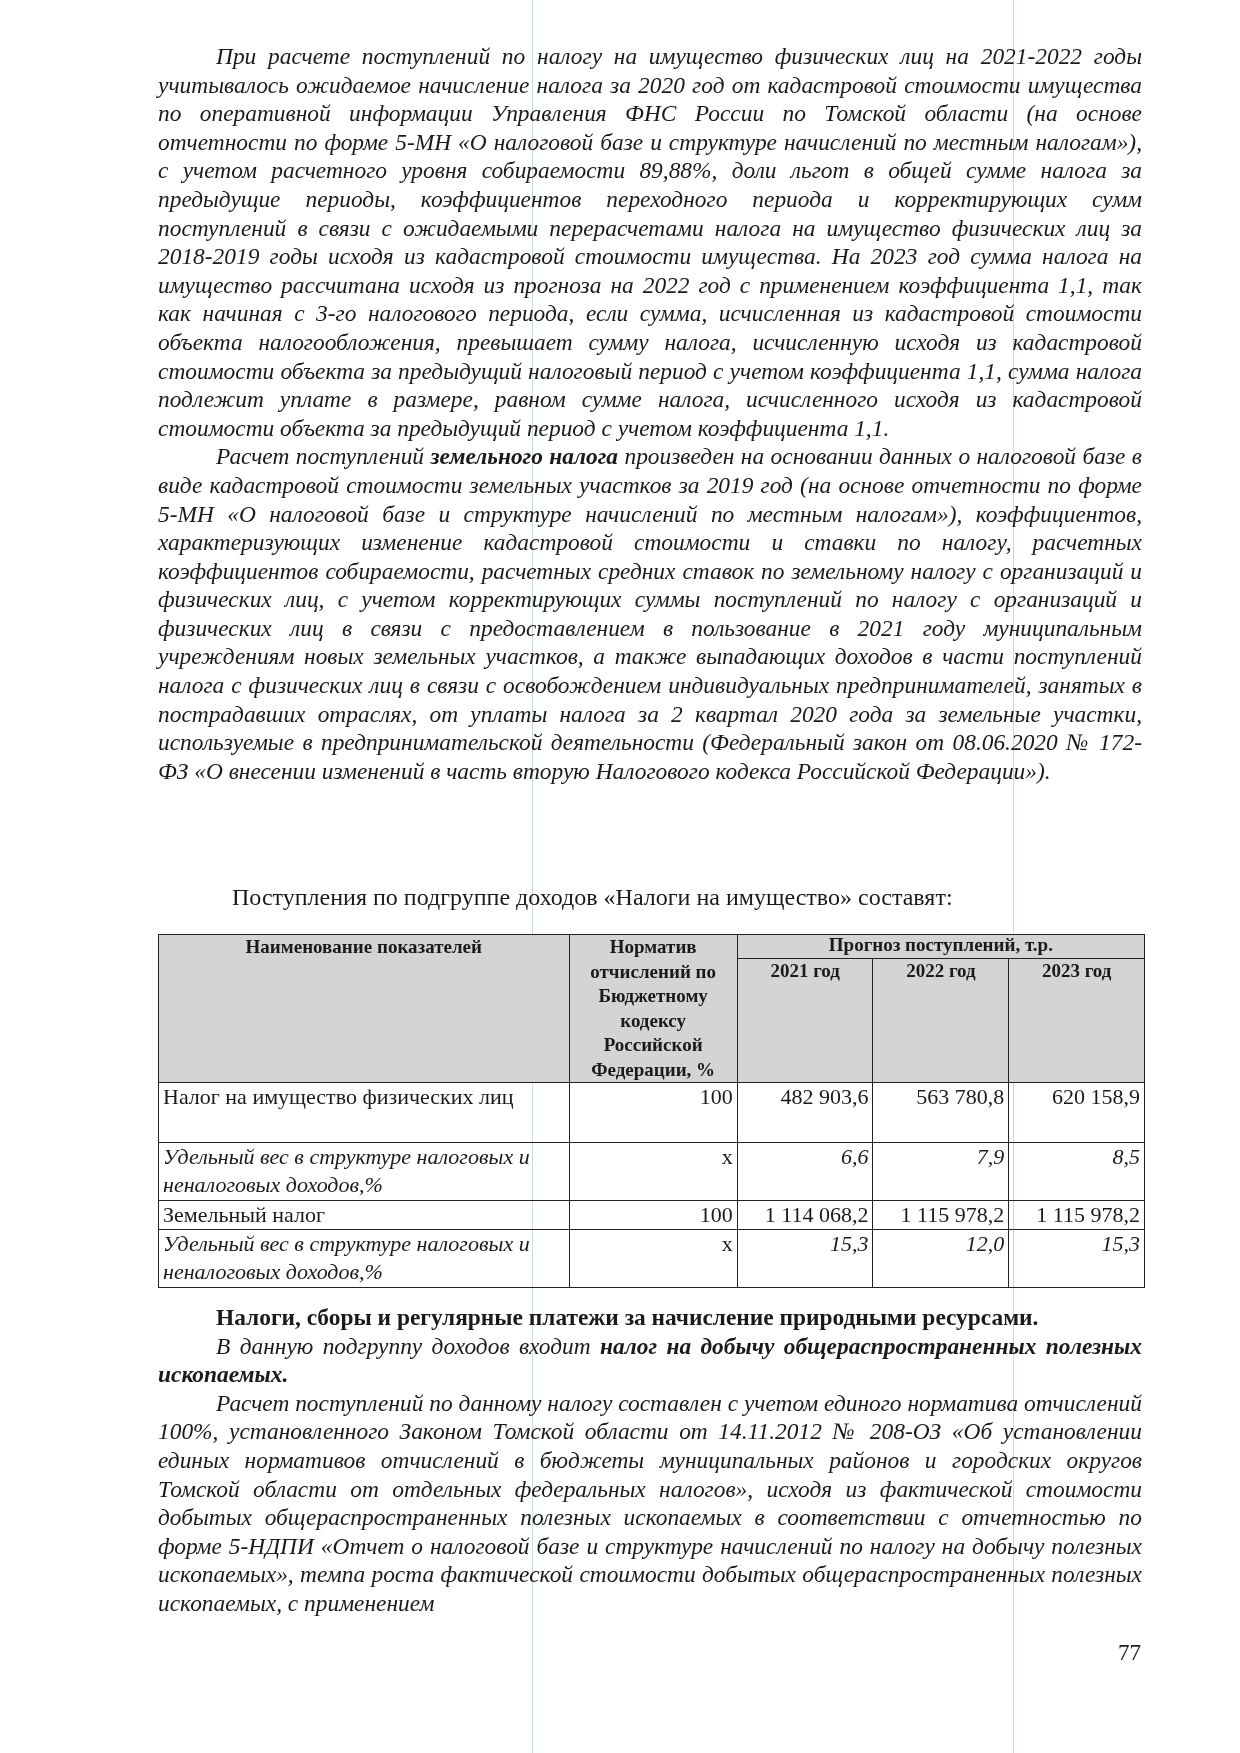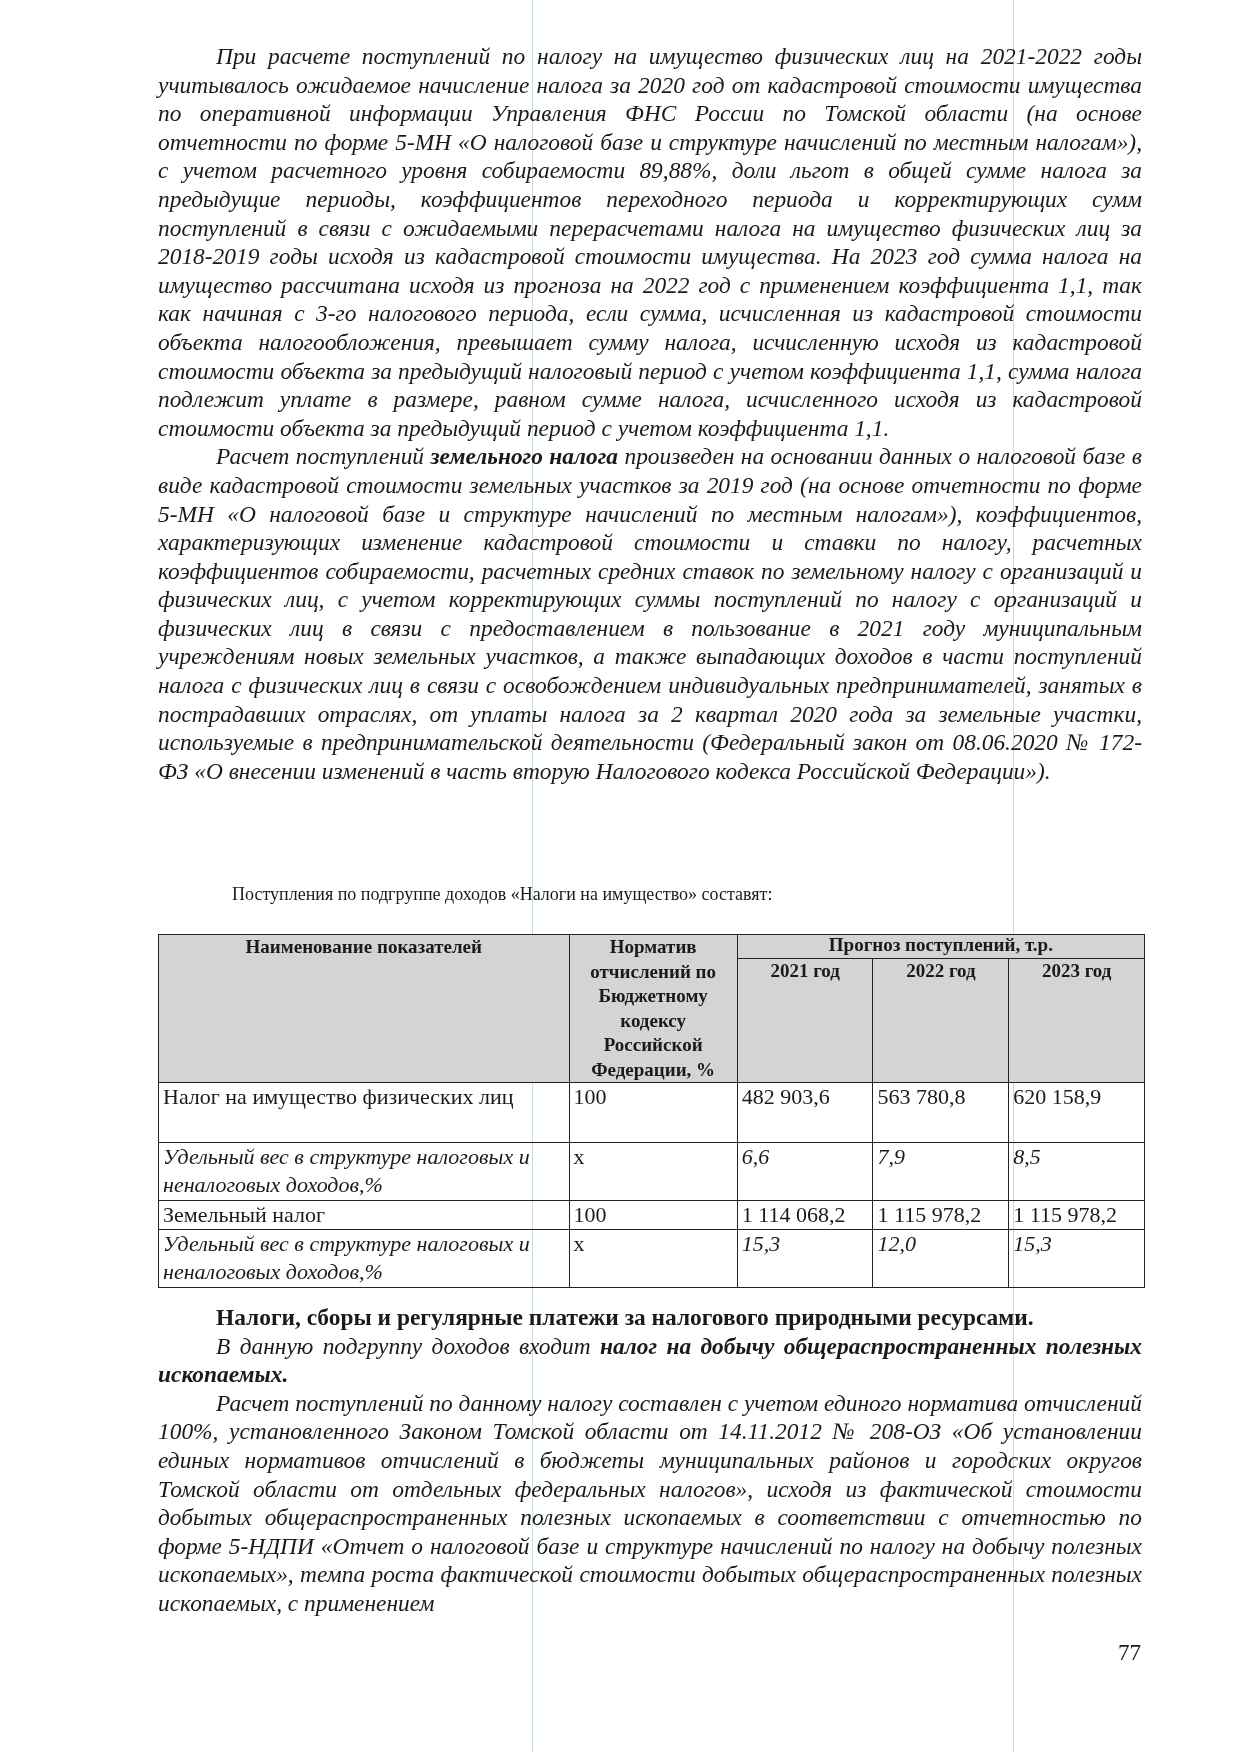--- a/index.html
+++ b/index.html
@@ -10,30 +10,30 @@
     }
     .page { position: absolute; left: 158px; top: 42px; width: 984px; }
     .para {
       font-size: 23.4px; line-height: 28.6px; text-align: justify;
       text-indent: 58px; margin: 0; font-style: italic;
     }
     .para b { font-weight: bold; }
     .scan-line-blue { position: absolute; left: 532px; top: 0; width: 1px; height: 1753px; background: #b9e3f0; }
     .scan-line-pink { position: absolute; left: 1013px; top: 0; width: 1px; height: 1753px; background: #ecc9d5; }
     .caption {
-      position: absolute; left: 232px; top: 884px; font-size: 18px; margin: 0;
+      position: absolute; left: 232px; top: 884px; font-size: 24px; margin: 0;
     }
     table.revenue {
       position: absolute; left: 158px; top: 934px; width: 987px;
       border-collapse: collapse; font-size: 22px;
     }
     table.revenue th, table.revenue td { border: 1.5px solid #222; padding: 0 4px; vertical-align: top; }
     table.revenue thead th { background: #d4d4d4; font-weight: bold; font-size: 19px; line-height: 24.5px; text-align: center; }
     table.revenue td { line-height: 28px; }
-    table.revenue td.num { text-align: left; }
+    table.revenue td.num { text-align: right; }
     table.revenue tr.share td { font-style: italic; }
     table.revenue tr.share td.norm { font-style: normal; }
     .col-name { width: 406px; }
     .col-norm { width: 160px; }
     .col-y { width: 128px; margin-left: 12px; }
     .section {
       position: absolute; left: 158px; top: 1303px; width: 984px;
     }
     .section .heading { font-weight: bold; font-size: 23.4px; line-height: 28.6px; text-indent: 58px; margin: 0; text-align: justify; }
     .page-number { position: absolute; left: 1118px; top: 1640px; font-size: 23px; }
@@ -90,18 +90,18 @@
       <td>Удельный вес в структуре налоговых и неналоговых доходов,%</td>
       <td class="num norm">х</td>
       <td class="num">15,3</td>
       <td class="num">12,0</td>
       <td class="num">15,3</td>
     </tr>
   </tbody>
 </table>
 
 <div class="section">
-  <p class="heading">Налоги, сборы и регулярные платежи за налогового природными ресурсами.</p>
+  <p class="heading">Налоги, сборы и регулярные платежи за начисление природными ресурсами.</p>
   <p class="para"><span>В данную подгруппу доходов входит </span><b>налог на добычу общераспространенных полезных ископаемых.</b></p>
   <p class="para">Расчет поступлений по данному налогу составлен с учетом единого норматива отчислений 100%, установленного Законом Томской области от 14.11.2012 № 208-ОЗ «Об установлении единых нормативов отчислений в бюджеты муниципальных районов и городских округов Томской области от отдельных федеральных налогов», исходя из фактической стоимости добытых общераспространенных полезных ископаемых в соответствии с отчетностью по форме 5-НДПИ «Отчет о налоговой базе и структуре начислений по налогу на добычу полезных ископаемых», темпа роста фактической стоимости добытых общераспространенных полезных ископаемых, с применением</p>
 </div>
 
 <div class="page-number">77</div>
 
 </body></html>

